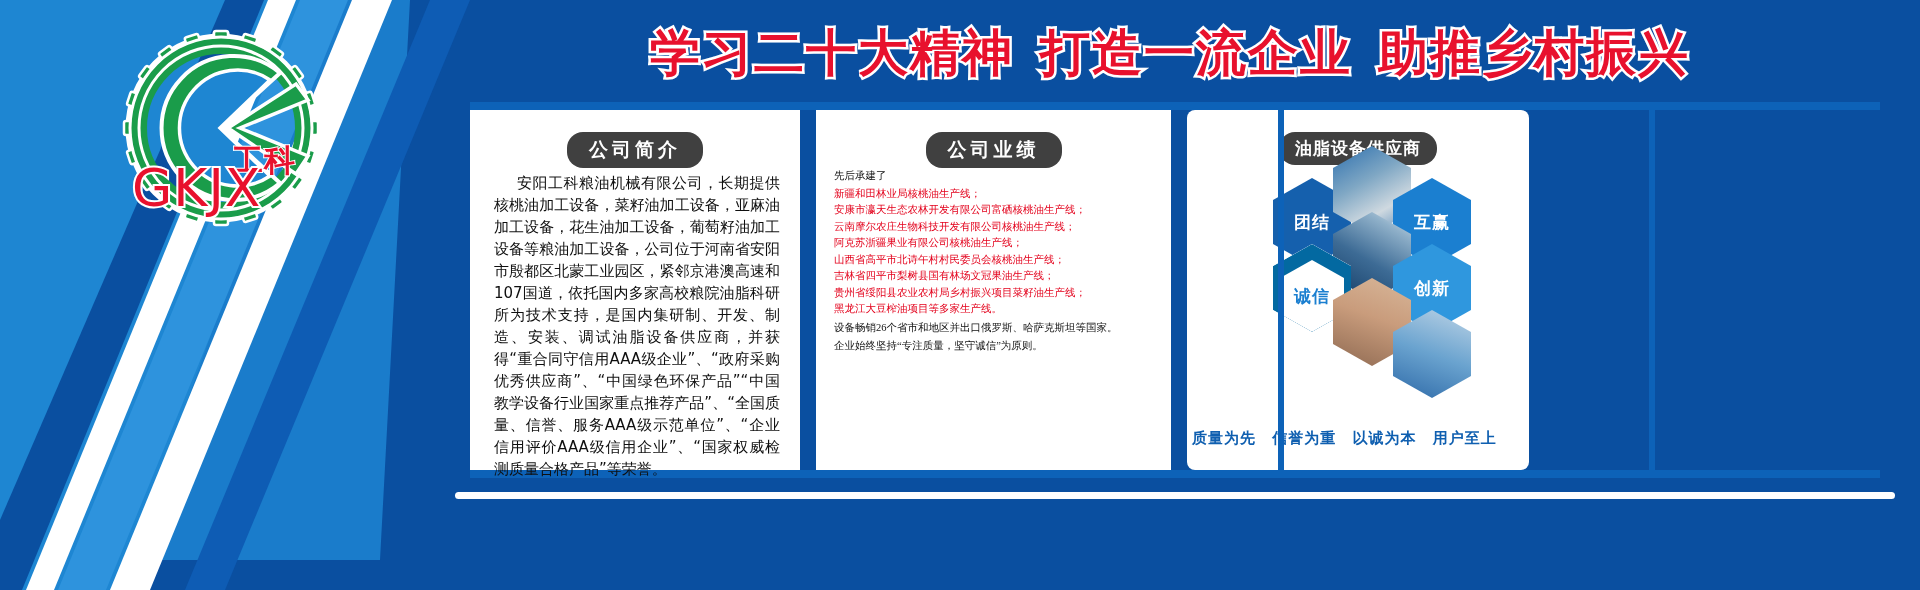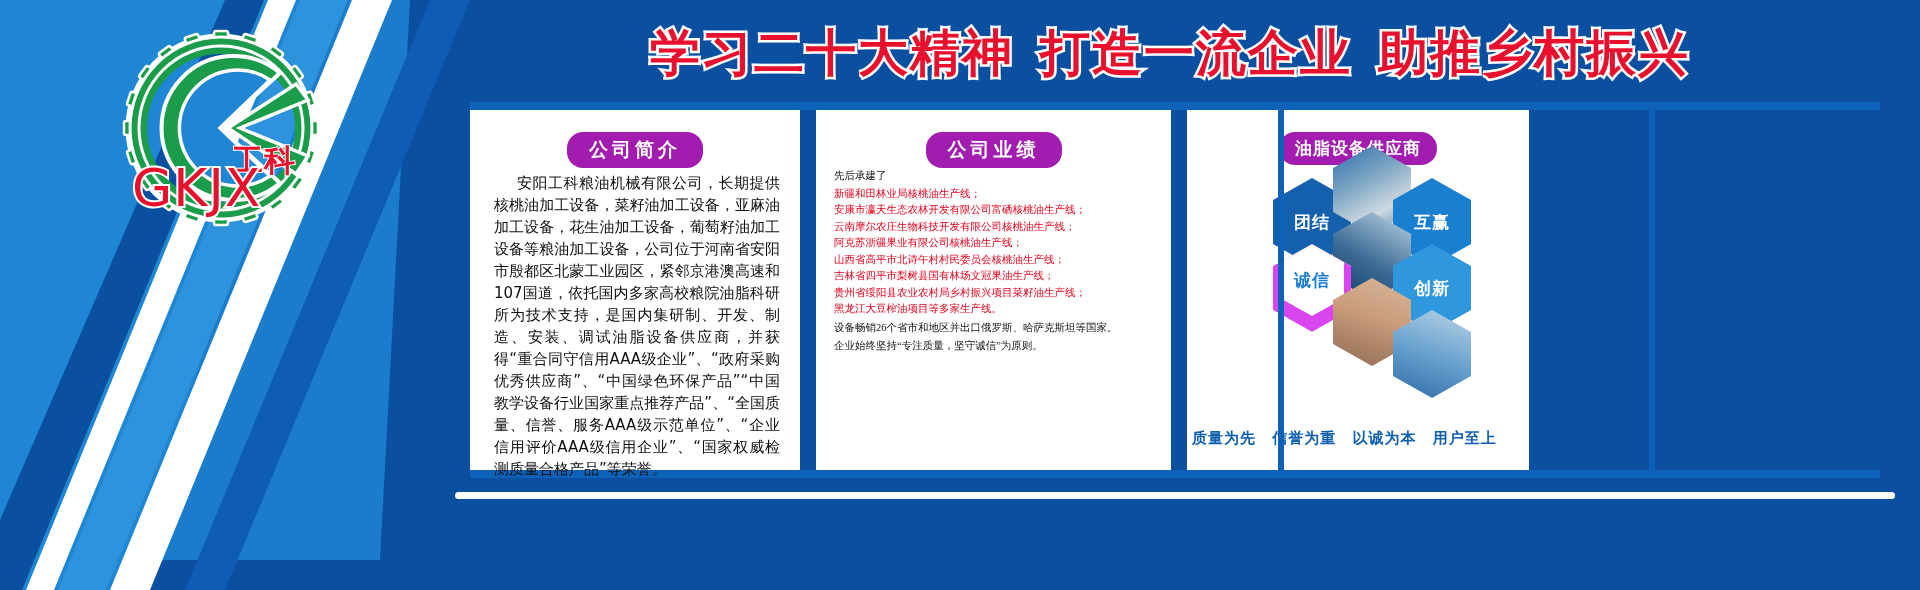--- a/index.html
+++ b/index.html
@@ -85,25 +85,25 @@
     position:absolute;left:470px;top:110px;width:1410px;height:360px;
     display:flex;gap:0;
   }
   .panel{
     position:relative;background:#ffffff;height:360px;
     box-sizing:border-box;
   }
   .p1{width:330px;}
   .p-gap{width:16px;background:transparent;}
   .p2{width:355px;}
-  .p3{width:342px;}
+  .p3{width:342px;border-radius:8px;}
 
   .panel-head{
     position:absolute;left:50%;transform:translateX(-50%);top:22px;
-    background:#a21caf;border-radius:16px;
+    background:#404040;border-radius:16px;
     padding:5px 22px;
     color:#ffffff;font-size:19px;font-weight:bold;letter-spacing:4px;
     white-space:nowrap;
     font-family:"DejaVu Sans","Liberation Sans",sans-serif;
   }
   .panel-head.wide{letter-spacing:1px;font-size:17px;padding:5px 16px;}
 
   .p1-body{
     position:absolute;left:24px;right:20px;top:62px;
     font-size:15px;line-height:22px;color:#0f0f0f;
@@ -133,21 +133,21 @@
   .hex.solid-m{background:#1b7fd0;}
   .hex.solid-l{background:#2f97de;}
   .hex.photo-a{background:linear-gradient(150deg,#2c6fae 0%,#7fa7c4 40%,#cfd9e0 70%,#4a82b5 100%);}
   .hex.photo-b{background:linear-gradient(30deg,#123a63 0%,#3d6b95 45%,#8fb0c9 80%,#d9e3ea 100%);}
   .hex.photo-c{background:linear-gradient(200deg,#d8b79a 0%,#c99c7c 45%,#8f6a52 100%);}
   .hex.photo-d{background:linear-gradient(20deg,#2e6aa8 0%,#6aa3cf 50%,#bcd3e6 100%);}
   .hex.outline{background:#ffffff;border:0;}
   .hex-o-inner{
     width:78px;height:88px;
     clip-path:polygon(50% 0%,100% 25%,100% 75%,50% 100%,0% 75%,0% 25%);
-    background:#d946ef;display:flex;align-items:flex-start;justify-content:center;
+    background:#0369a1;display:flex;align-items:flex-end;justify-content:center;
   }
   .hex-o-core{
     width:64px;height:72px;
     clip-path:polygon(50% 0%,100% 25%,100% 75%,50% 100%,0% 75%,0% 25%);
     background:#ffffff;display:flex;align-items:center;justify-content:center;
     color:#1b7fd0;font-weight:bold;font-size:17px;
     font-family:"DejaVu Sans","Liberation Sans",sans-serif;
   }
 
   .p3-slogan{

